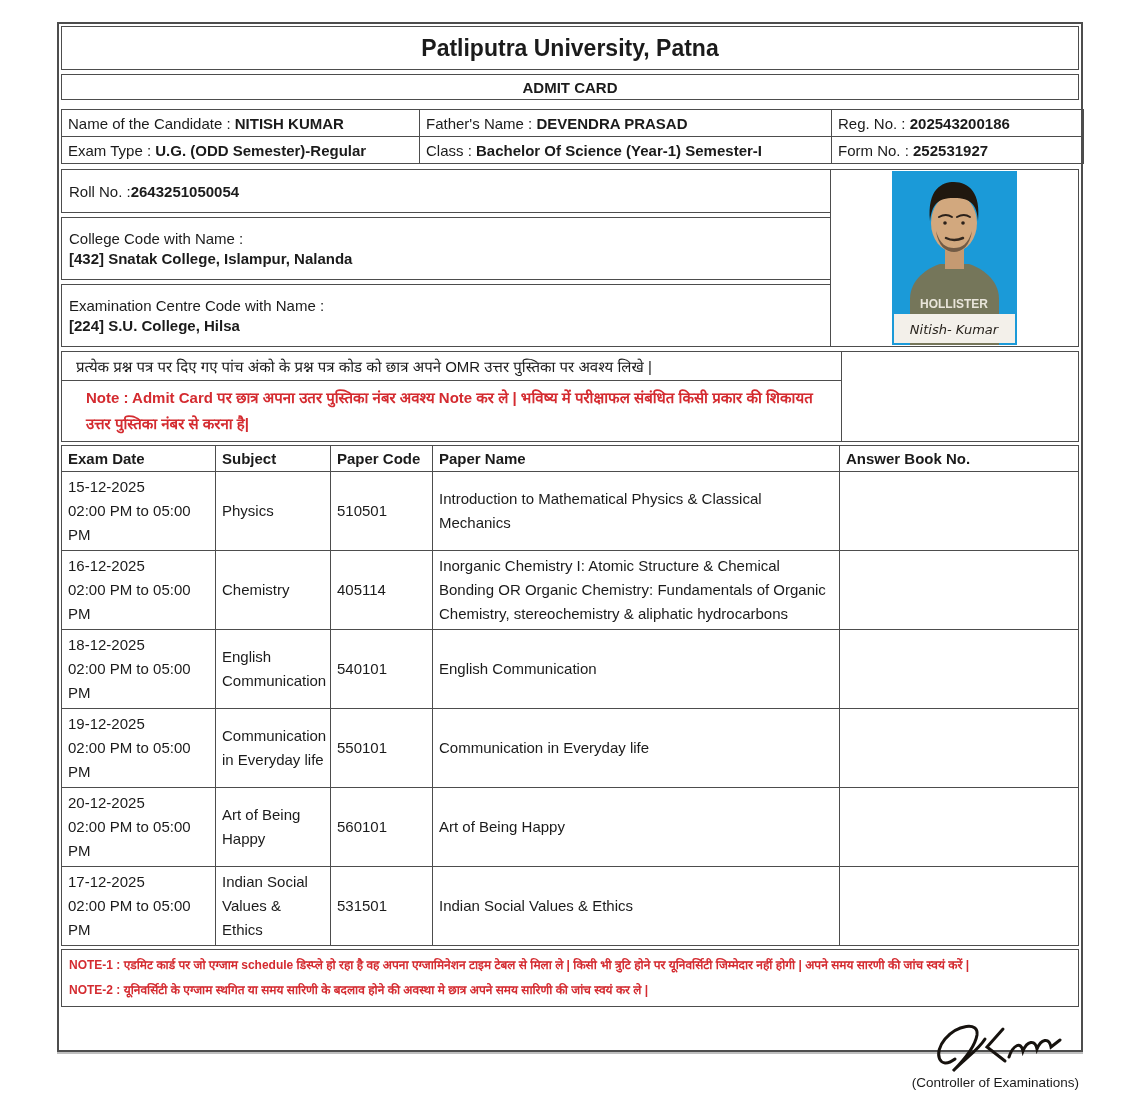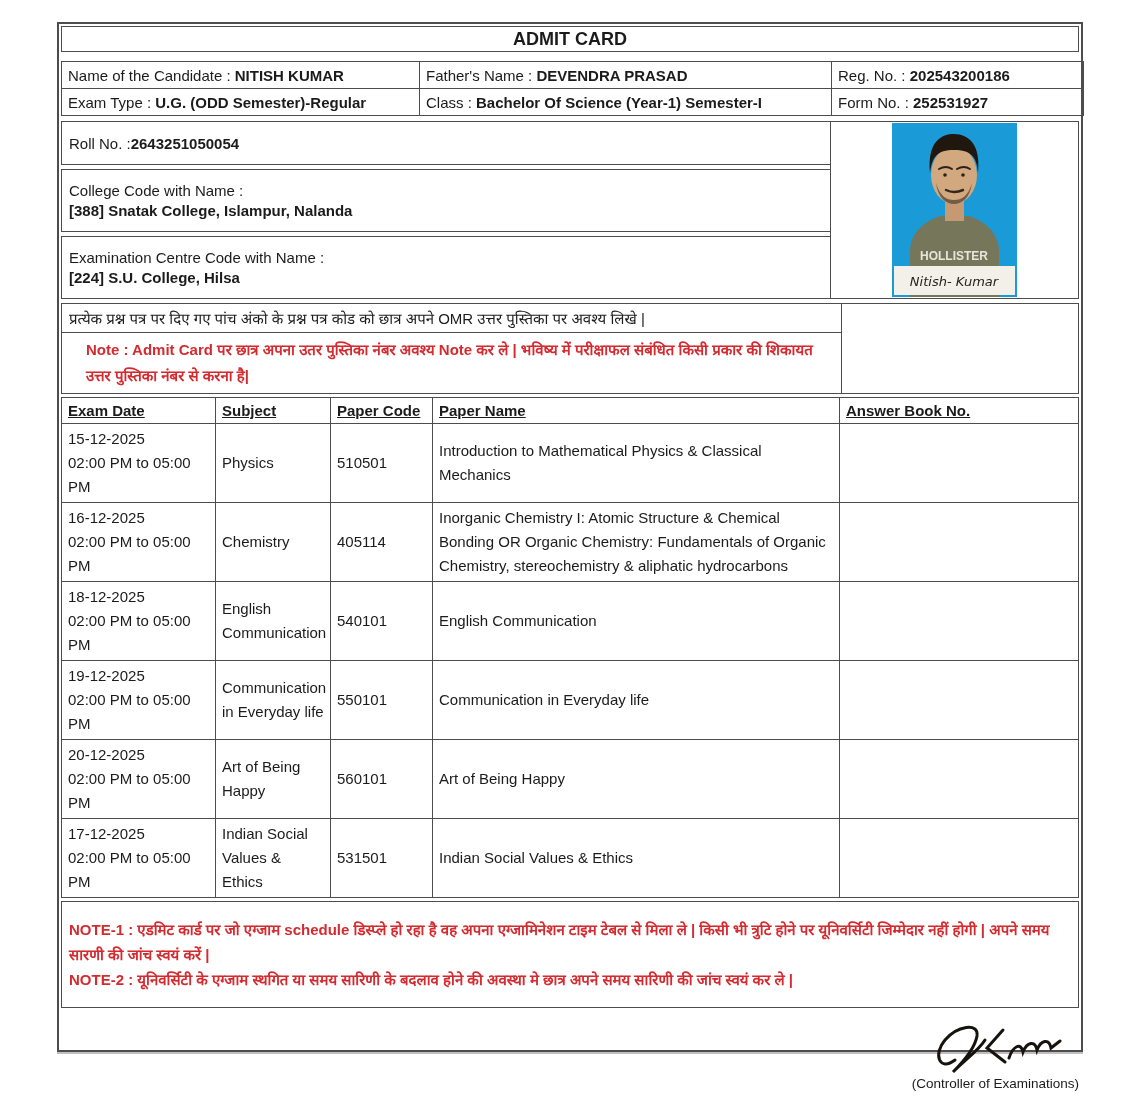--- a/index.html
+++ b/index.html
@@ -24,21 +24,21 @@
     box-shadow:0 2px 0 rgba(0,0,0,.25);
   }
   .box{border:1px solid var(--border);background:#fff;}
   .title-box{
     height:44px;display:flex;align-items:center;justify-content:center;
     font-size:23px;font-weight:bold;
     margin-bottom:4px;
   }
   .admit-box{
     height:26px;display:flex;align-items:center;justify-content:center;
-    font-size:18px;font-weight:bold;
+    font-size:15px;font-weight:bold;
     margin-bottom:9px;
   }
   table{border-collapse:collapse;width:100%;table-layout:fixed;border-radius:8px;}
   td,th{border:1px solid var(--border);padding:3px 6px;text-align:left;vertical-align:middle;}
   .details-table{margin-bottom:5px;}
   .details-table td{height:27px;white-space:nowrap;overflow:hidden;}
   .details-table col.c1{width:358px;}
   .details-table col.c2{width:412px;}
   .details-table col.c3{width:252px;}
   b{font-weight:bold;}
@@ -48,55 +48,56 @@
   .info-left .box{padding:4px 7px;}
   .roll-box{height:44px;display:flex;align-items:center;}
   .college-box,.centre-box{height:63px;display:flex;flex-direction:column;justify-content:center;gap:3px;}
   .photo-cell{
     flex:1;margin-left:-1px;
     display:flex;align-items:center;justify-content:center;text-align:center;
   }
 
   .notes-section{display:flex;align-items:stretch;margin-bottom:3px;}
   .notes-left{width:781px;display:flex;flex-direction:column;}
-  .omr-box{padding:4px 7px;min-height:27px;display:flex;align-items:center;}
+  .omr-box{padding:4px 14px;min-height:27px;display:flex;align-items:center;}
   .rednote-box{
     margin-top:-1px;padding:4px 24px;min-height:54px;
     color:var(--red);font-weight:bold;line-height:26px;
   }
   .notes-right{flex:1;margin-left:-1px;}
 
   .exam-table{margin-bottom:3px;}
   .exam-table col.e1{width:154px;}
   .exam-table col.e2{width:115px;}
   .exam-table col.e3{width:102px;}
   .exam-table col.e4{width:407px;}
-  .exam-table th{height:26px;font-weight:bold;text-decoration:underline;}
+  .exam-table th{height:26px;font-weight:bold;}
   .exam-table td{height:72px;line-height:24px;white-space:pre-line;}
   .exam-table td.date-cell{vertical-align:middle;}
 
   .rednotes-box{
-    padding:15px 7px;color:var(--red);font-weight:bold;
-    font-size:15px;line-height:25px;min-height:52px;
+    padding:3px 7px;color:var(--red);font-weight:bold;
+    font-size:12px;line-height:25px;min-height:52px;
     margin-bottom:0;
   }
   .sig-area{
     position:relative;height:104px;
   }
   .sig-scribble{position:absolute;right:12px;top:6px;}
   .controller-label{
     position:absolute;right:0px;top:68px;
     font-size:13.5px;
   }
 </style>
 </head>
 <body>
 
 <div class="card-frame">
 
+  <div class="box title-box">Patliputra University, Patna</div>
 
   <div class="box admit-box">ADMIT CARD</div>
 
   <table class="details-table">
     <colgroup>
         <col class="c1">
         <col class="c2">
         <col class="c3">
       </colgroup>
     <tbody>
@@ -114,21 +115,21 @@
     </table>
 
   <div class="info-section">
     <div class="info-left">
       <div class="box roll-box">
         <span>Roll No. : </span>
           <b>2643251050054</b>
       </div>
       <div class="box college-box">
         <div>College Code with Name :</div>
-        <div><b>[388] Snatak College, Islampur, Nalanda</b></div>
+        <div><b>[432] Snatak College, Islampur, Nalanda</b></div>
       </div>
       <div class="box centre-box">
         <div>Examination Centre Code with Name :</div>
         <div><b>[224] S.U. College, Hilsa</b></div>
       </div>
     </div>
     <div class="box photo-cell">
       <svg width="125" height="174" viewBox="0 0 125 174">
         <rect width="125" height="174" fill="#1b9ad8"></rect>
         <path d="M18,174 L18,128 C18,108 36,97 48,93 L77,93 C89,97 107,108 107,128 L107,174 Z" fill="#75765a"></path>

